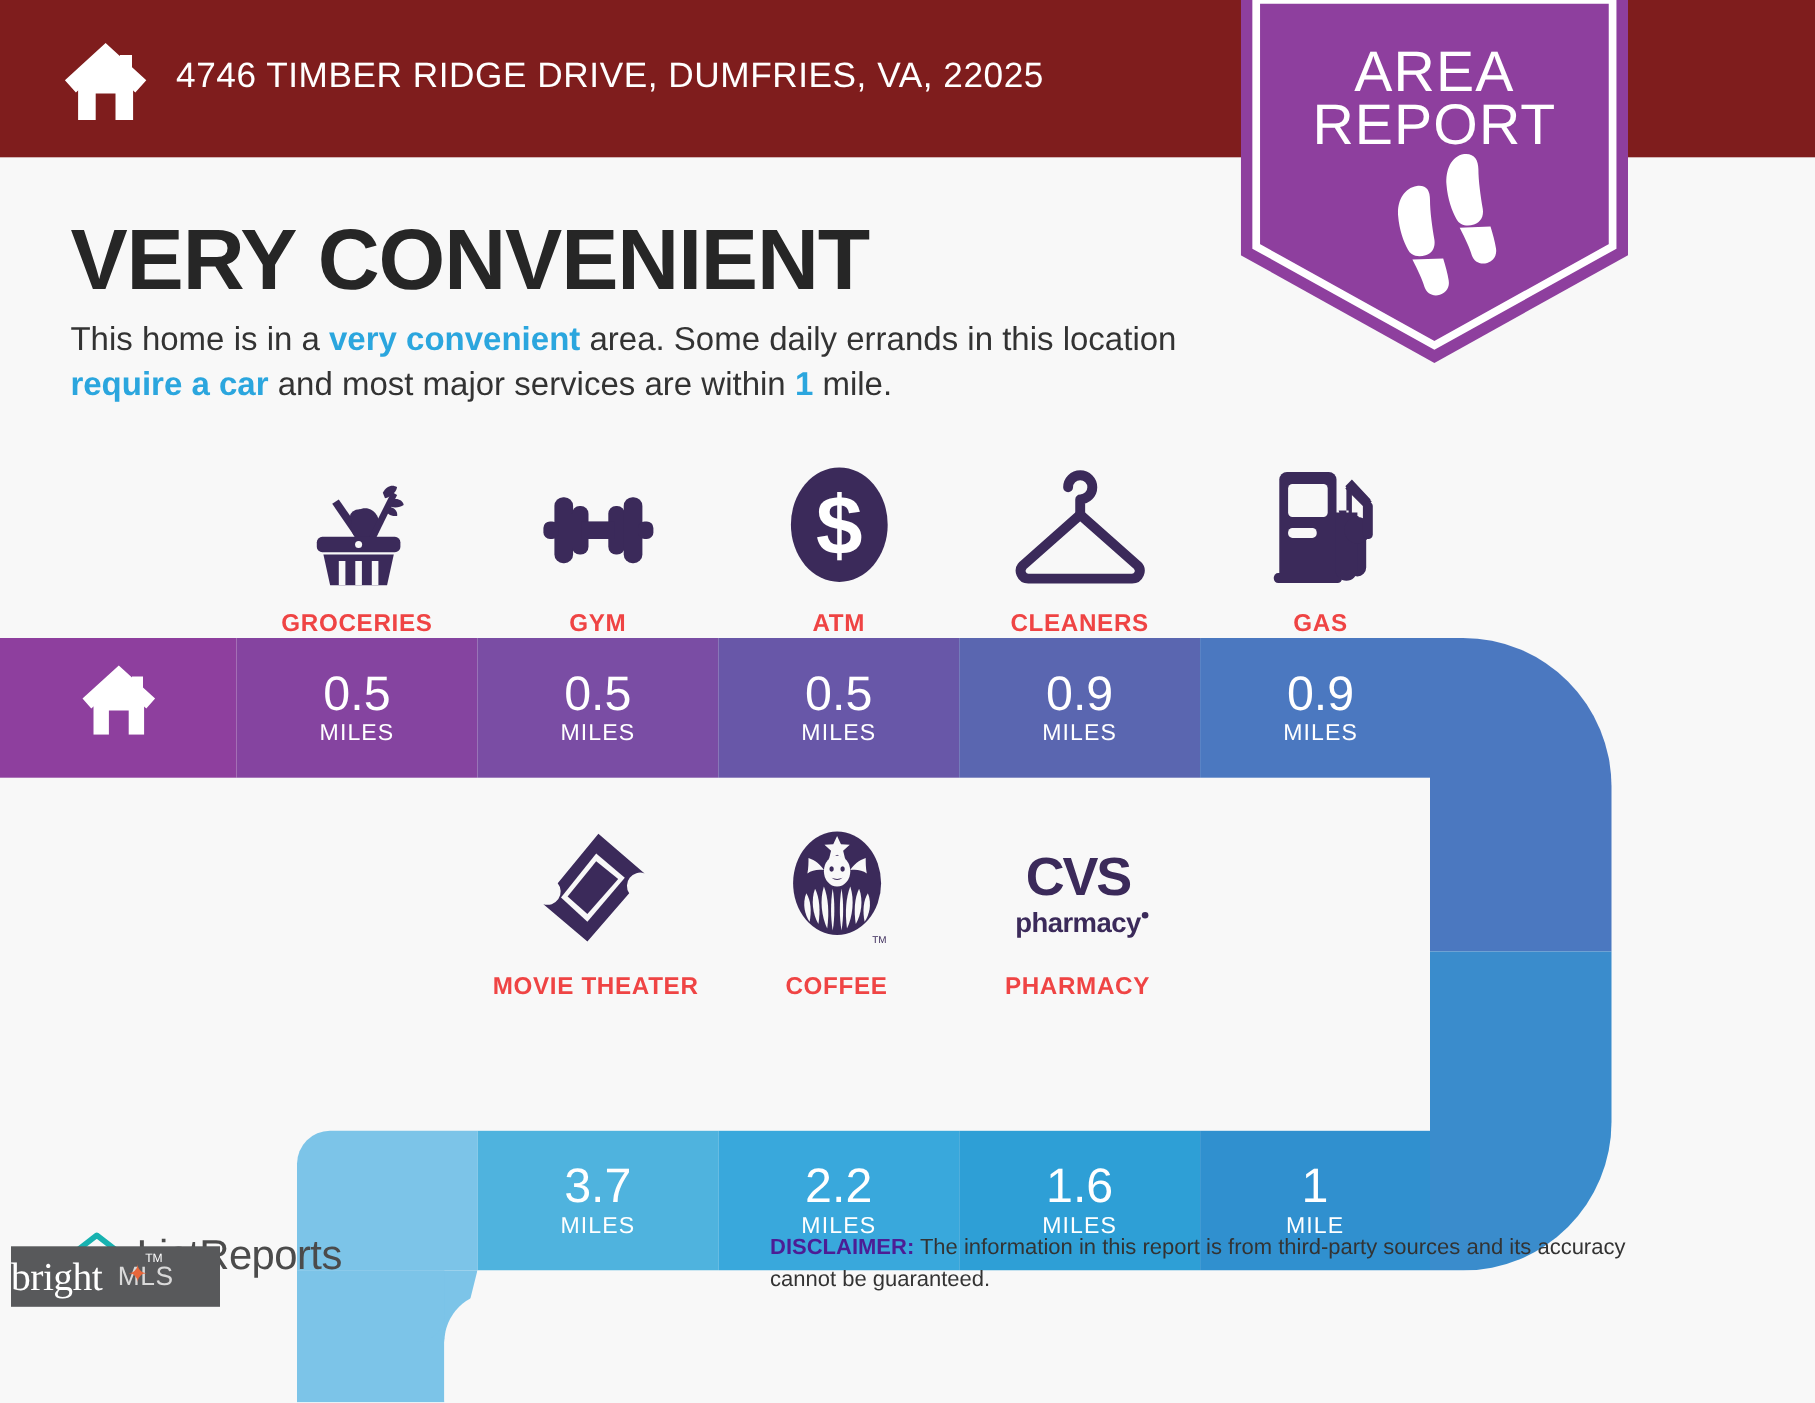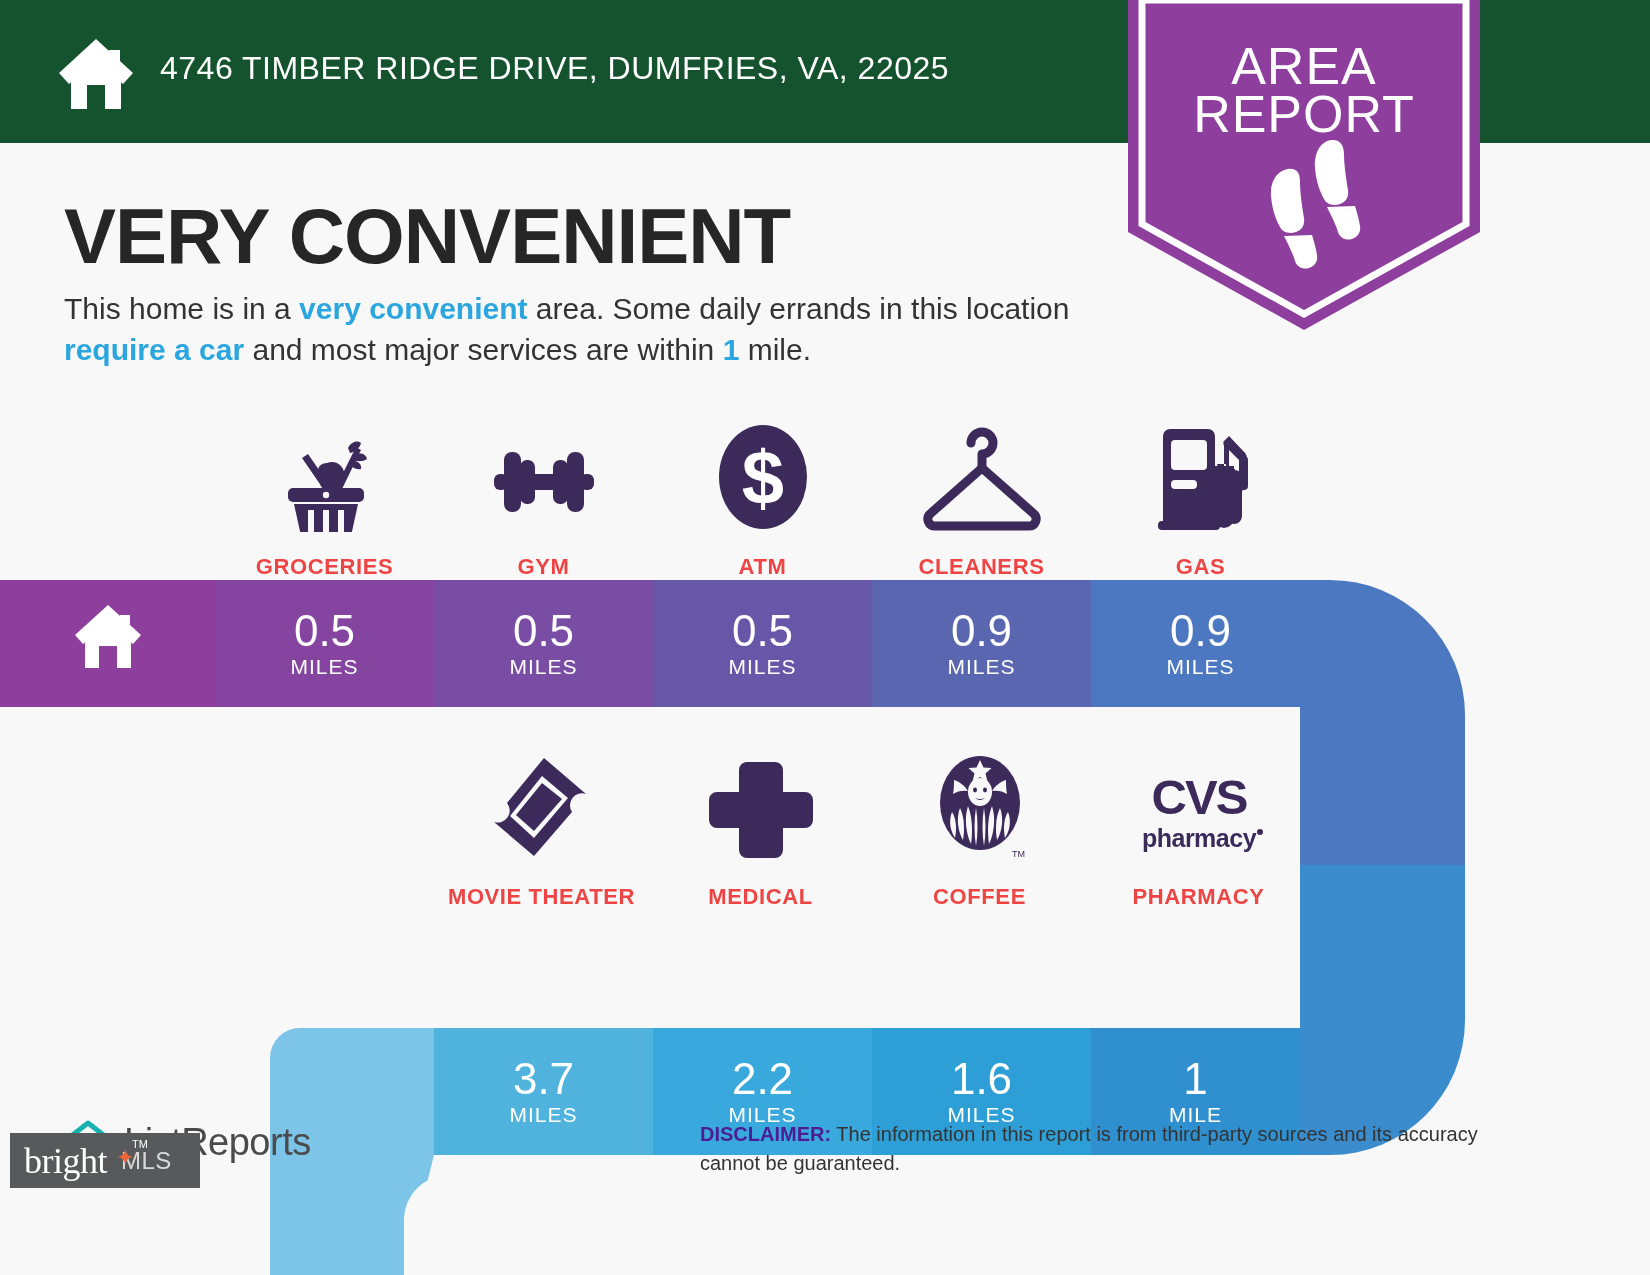--- a/index.html
+++ b/index.html
@@ -7,21 +7,21 @@
     width:1650px; height:1275px;
     background:#f8f8f8;
     font-family:"Liberation Sans", sans-serif;
     overflow:hidden;
   }
   #page{ position:relative; width:1650px; height:1275px; background:#f8f8f8; overflow:hidden; }
 
   
   #header{
     position:absolute; left:0; top:0; width:1650px; height:143px;
-    background:#14532d;
+    background:#7f1d1d;
   }
   #header-home-icon{
     position:absolute; left:57px; top:33px; width:78px; height:78px;
   }
   #header-address{
     position:absolute; left:160px; top:50px;
     color:#ffffff; font-size:32px; letter-spacing:0.5px;
     font-weight:400; white-space:nowrap;
   }
 
@@ -81,21 +81,21 @@
   #listreports-logo{
     position:absolute; left:60px; top:1118px;
     display:flex; align-items:center;
   }
   #listreports-name{
     font-size:38px; color:#4b4b4b; letter-spacing:-0.5px; margin-left:8px;
   }
   #brightmls{
     position:absolute; left:10px; top:1133px;
     width:190px; height:55px; background:#58595b;
-    display:flex; align-items:center; padding-left:14px;
+    display:flex; align-items:center; 
   }
   #brightmls-bright{
     font-family:"Liberation Serif", serif; font-size:36px;
     color:#ffffff; letter-spacing:-0.5px;
   }
   #brightmls-star{
     position:absolute; left:106px; top:12px; font-size:22px; color:#e8663a;
   }
   #brightmls-tm{ position:absolute; left:122px; top:5px; font-size:11px; color:#fff; }
   #brightmls-mls{
@@ -240,28 +240,20 @@
           <g fill="#3b2a5a">
             <path d="M62 6 L104 42 a12 12 0 0 0 -14 18 L52 104 L12 70 a12 12 0 0 0 13 -19 Z"></path>
           </g>
           <path d="M60 24 L86 46 L52 86 L28 64 Z" fill="#f8f8f8"></path>
           <path d="M60 31 L80 47 L52 79 L34 63 Z" fill="#3b2a5a"></path>
         </svg>
       </div>
       <div class="icon-label">MOVIE THEATER</div>
     </div>
 
-    <div class="icon-cell" style="width:219px;">
-      <div class="icon-art">
-        <svg viewBox="0 0 104 104" width="104" height="104" aria-hidden="true">
-          <path d="M38 4 h28 a8 8 0 0 1 8 8 v22 h22 a8 8 0 0 1 8 8 v20 a8 8 0 0 1 -8 8 h-22 v22 a8 8 0 0 1 -8 8 h-28 a8 8 0 0 1 -8 -8 v-22 h-22 a8 8 0 0 1 -8 -8 v-20 a8 8 0 0 1 8 -8 h22 v-22 a8 8 0 0 1 8 -8 Z" fill="#3b2a5a"></path>
-        </svg>
-      </div>
-      <div class="icon-label">MEDICAL</div>
-    </div>
 
     <div class="icon-cell" style="width:219px;">
       <div class="icon-art">
         <svg viewBox="0 0 100 112" width="100" height="112" aria-hidden="true">
           <ellipse cx="50" cy="53" rx="40" ry="47" fill="#3b2a5a"></ellipse>
           <g fill="#f8f8f8">
             <path d="M50 10 l3.5 7.5 l8 0.5 l-6 5.5 l2 8 l-7.5 -4.5 l-7.5 4.5 l2 -8 l-6 -5.5 l8 -0.5 Z"></path>
             <path d="M24 30 c6 2 11 6 14 11 c-5 -1 -11 0 -15 3 c1 -5 1 -10 1 -14 Z"></path>
             <path d="M76 30 c-6 2 -11 6 -14 11 c5 -1 11 0 15 3 c-1 -5 -1 -10 -1 -14 Z"></path>
             <ellipse cx="50" cy="42" rx="12" ry="14"></ellipse>

